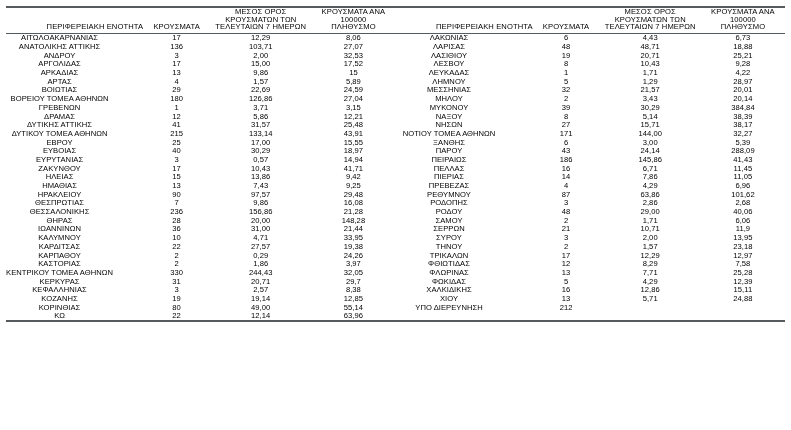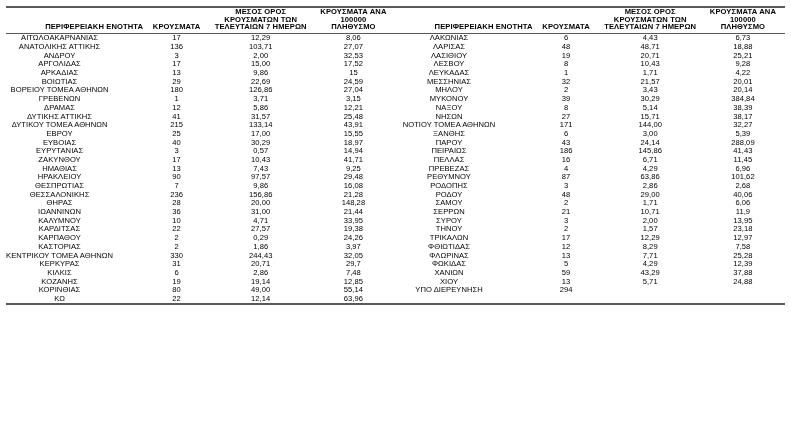--- a/index.html
+++ b/index.html
@@ -37,21 +37,21 @@
     border-collapse: collapse;
     table-layout: fixed;
     font-size: 7.6px;
     line-height: 1.0;
   }
   table.grid col.c-name  { width: 17.6%; }
   table.grid col.c-cases { width: 8.6%;  }
   table.grid col.c-avg   { width: 13.0%; }
   table.grid col.c-per   { width: 10.8%; }
   thead th {
-    font-weight: bold;
+    font-weight: normal;
     vertical-align: bottom;
     padding: 0 0 2px 0;
     text-align: center;
     letter-spacing: 0.1px;
     white-space: pre-line;
   }
   thead th.h-name {
     text-align: right;
     padding-left: 14px;
   }
@@ -147,20 +147,30 @@
           <td class="name">ΑΡΚΑΔΙΑΣ</td>
           <td>13</td>
           <td>9,86</td>
           <td>15</td>
           <td class="name">ΛΕΥΚΑΔΑΣ</td>
           <td>1</td>
           <td>1,71</td>
           <td>4,22</td>
         </tr>
         <tr>
+          <td class="name">ΑΡΤΑΣ</td>
+          <td>4</td>
+          <td>1,57</td>
+          <td>5,89</td>
+          <td class="name">ΛΗΜΝΟΥ</td>
+          <td>5</td>
+          <td>1,29</td>
+          <td>28,97</td>
+        </tr>
+        <tr>
           <td class="name">ΒΟΙΩΤΙΑΣ</td>
           <td>29</td>
           <td>22,69</td>
           <td>24,59</td>
           <td class="name">ΜΕΣΣΗΝΙΑΣ</td>
           <td>32</td>
           <td>21,57</td>
           <td>20,01</td>
         </tr>
         <tr>
@@ -247,20 +257,30 @@
           <td class="name">ΖΑΚΥΝΘΟΥ</td>
           <td>17</td>
           <td>10,43</td>
           <td>41,71</td>
           <td class="name">ΠΕΛΛΑΣ</td>
           <td>16</td>
           <td>6,71</td>
           <td>11,45</td>
         </tr>
         <tr>
+          <td class="name">ΗΛΕΙΑΣ</td>
+          <td>15</td>
+          <td>13,86</td>
+          <td>9,42</td>
+          <td class="name">ΠΙΕΡΙΑΣ</td>
+          <td>14</td>
+          <td>7,86</td>
+          <td>11,05</td>
+        </tr>
+        <tr>
           <td class="name">ΗΜΑΘΙΑΣ</td>
           <td>13</td>
           <td>7,43</td>
           <td>9,25</td>
           <td class="name">ΠΡΕΒΕΖΑΣ</td>
           <td>4</td>
           <td>4,29</td>
           <td>6,96</td>
         </tr>
         <tr>
@@ -367,46 +387,46 @@
           <td class="name">ΚΕΡΚΥΡΑΣ</td>
           <td>31</td>
           <td>20,71</td>
           <td>29,7</td>
           <td class="name">ΦΩΚΙΔΑΣ</td>
           <td>5</td>
           <td>4,29</td>
           <td>12,39</td>
         </tr>
         <tr>
-          <td class="name">ΚΙΛΚΙΣ</td>
-          <td>6</td>
-          <td>2,86</td>
-          <td>7,48</td>
-          <td class="name">ΧΑΝΙΩΝ</td>
-          <td>59</td>
-          <td>43,29</td>
-          <td>37,88</td>
+          <td class="name">ΚΕΦΑΛΛΗΝΙΑΣ</td>
+          <td>3</td>
+          <td>2,57</td>
+          <td>8,38</td>
+          <td class="name">ΧΑΛΚΙΔΙΚΗΣ</td>
+          <td>16</td>
+          <td>12,86</td>
+          <td>15,11</td>
         </tr>
         <tr>
           <td class="name">ΚΟΖΑΝΗΣ</td>
           <td>19</td>
           <td>19,14</td>
           <td>12,85</td>
           <td class="name">ΧΙΟΥ</td>
           <td>13</td>
           <td>5,71</td>
           <td>24,88</td>
         </tr>
         <tr>
           <td class="name">ΚΟΡΙΝΘΙΑΣ</td>
           <td>80</td>
           <td>49,00</td>
           <td>55,14</td>
           <td class="name">ΥΠΟ ΔΙΕΡΕΥΝΗΣΗ</td>
-          <td>294</td>
+          <td>212</td>
           <td></td>
           <td></td>
         </tr>
         <tr>
           <td class="name">ΚΩ</td>
           <td>22</td>
           <td>12,14</td>
           <td>63,96</td>
           <td class="name"></td>
           <td></td>

